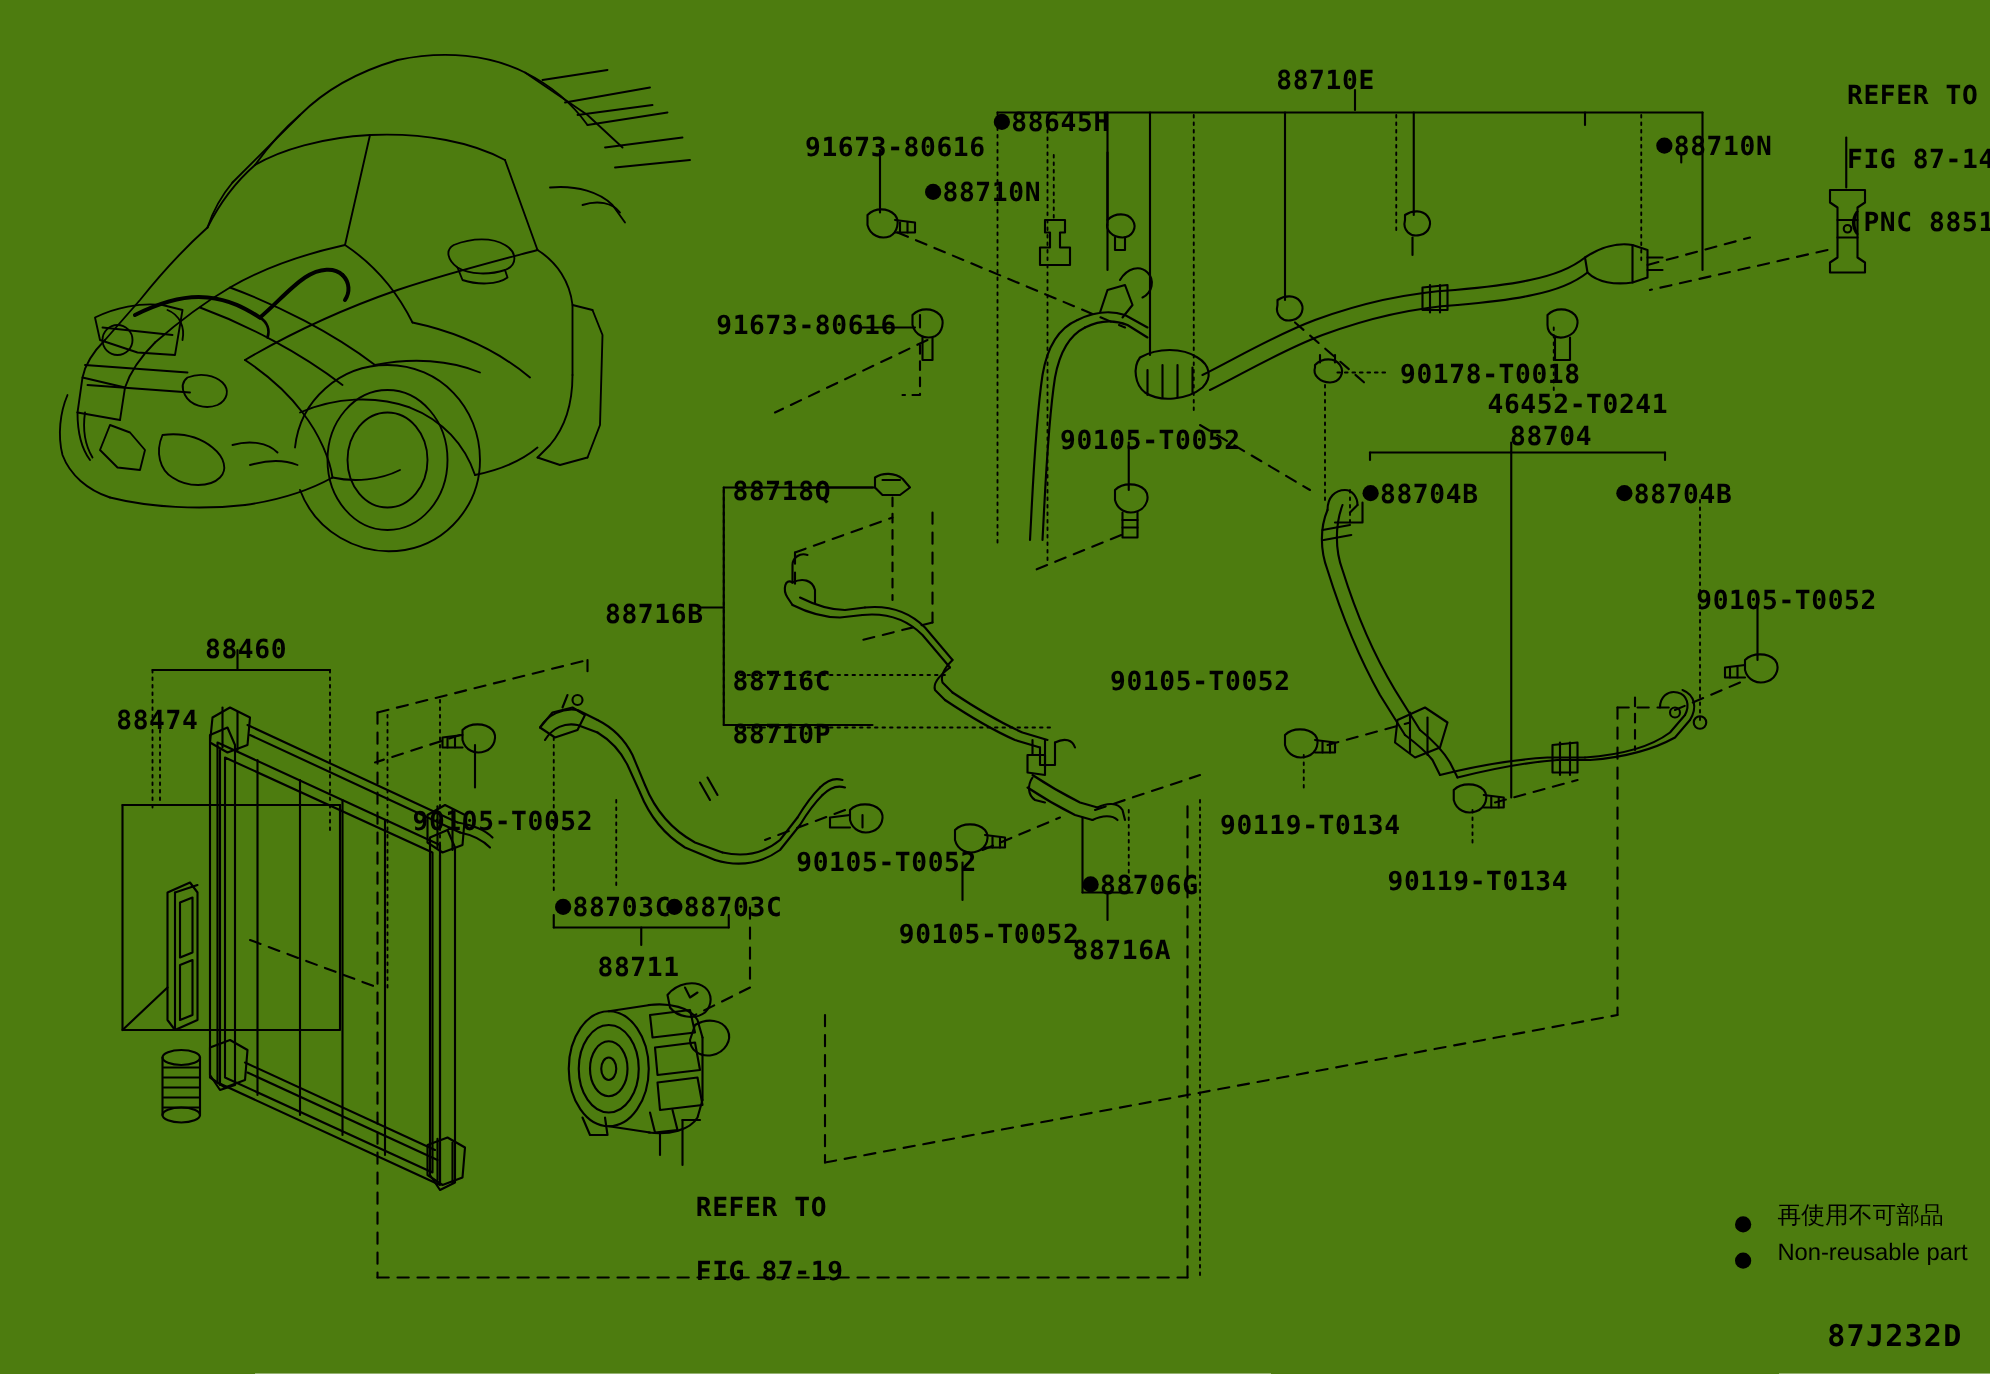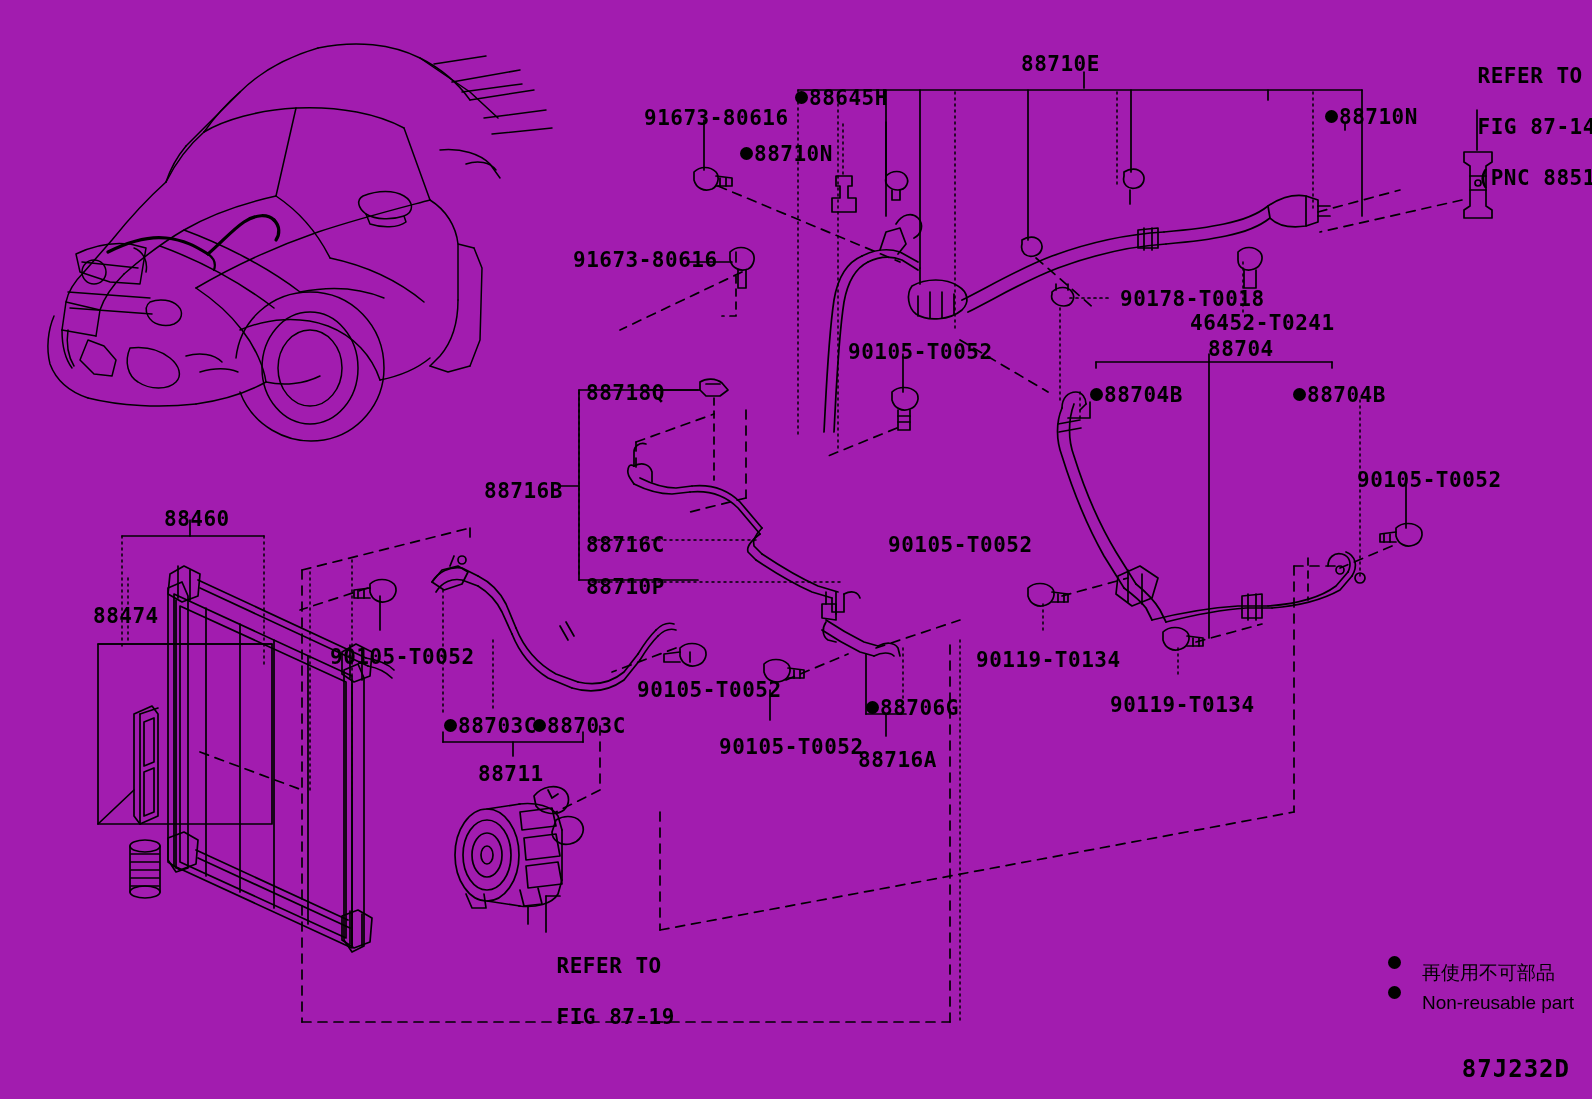--- a/index.html
+++ b/index.html
@@ -5,21 +5,21 @@
 <style>
   html,body{margin:0;padding:0;background:#ffffff;}
   body{
     font-family:"DejaVu Sans Mono","Liberation Mono",monospace;
     color:#000;
   }
   #sheet{
     position:relative;
     width:1592px;
     height:1099px;
-    background:#a21caf;
+    background:#4d7c0f;
     overflow:hidden;
   }
   
   .lbl{
     position:absolute;
     font-family:"DejaVu Sans Mono","Liberation Mono",monospace;
     font-size:21px;
     font-weight:700;
     letter-spacing:0.5px;
     line-height:1.18;
@@ -47,21 +47,21 @@
     white-space:nowrap;
   }
   #legend .jp{
     font-family:"DejaVu Sans","Liberation Sans",sans-serif;
     font-size:19px;
   }
   #legend .en{
     font-family:Liberation Sans, sans-serif;
     font-size:19px;
   }
-  #legend .row{display:flex;align-items:flex-start;gap:20px;}
+  #legend .row{display:flex;align-items:flex-end;gap:20px;}
   #figcode{
     position:absolute;
     right:22px;
     bottom:16px;
     font-size:24px;
     font-weight:700;
     letter-spacing:1px;
     margin-top:10px;
   }
   svg.art{
@@ -698,21 +698,21 @@
       <div class="lbl" style="left: 1120px; top: 287px;"><span>90178-T0018</span></div>
       <div class="lbl" style="left: 1190px; top: 311px;"><span>46452-T0241</span></div>
       <div class="lbl" style="left: 1185px; top: 337px; margin-left: 23px;"><span>88704</span></div>
       <div class="lbl" style="left: 848px; top: 340px;"><span>90105-T0052</span></div>
       <div class="lbl" style="left: 586px; top: 381px;"><span>88718Q</span></div>
       <div class="lbl" style="left: 1090px; top: 383px;"><span class="bullet"></span><span>88704B</span></div>
       <div class="lbl" style="left: 1293px; top: 383px;"><span class="bullet"></span><span>88704B</span></div>
       <div class="lbl" style="left: 1357px; top: 468px;"><span>90105-T0052</span></div>
       <div class="lbl" style="left: 484px; top: 479px; text-align: right;"><span>88716B</span></div>
       <div class="lbl" style="left: 164px; top: 507px;"><span>88460</span></div>
-      <div class="lbl" style="left: 93px; top: 564px; margin-top: 40px;"><span>88474</span></div>
+      <div class="lbl" style="left: 93px; top: 564px;"><span>88474</span></div>
       <div class="lbl" style="left: 586px; top: 533px;"><span>88716C</span></div>
       <div class="lbl" style="left: 888px; top: 533px;"><span>90105-T0052</span></div>
       <div class="lbl" style="left: 586px; top: 575px;"><span>88710P</span></div>
       <div class="lbl" style="left: 330px; top: 645px;"><span>90105-T0052</span></div>
       <div class="lbl" style="left: 637px; top: 678px;"><span>90105-T0052</span></div>
       <div class="lbl" style="left: 976px; top: 648px;"><span>90119-T0134</span></div>
       <div class="lbl" style="left: 444px; top: 714px;"><span class="bullet"></span><span>88703C</span></div>
       <div class="lbl" style="left: 533px; top: 714px;"><span class="bullet"></span><span>88703C</span></div>
       <div class="lbl" style="left: 866px; top: 696px; text-align: center;"><span class="bullet"></span><span>88706G</span></div>
       <div class="lbl" style="left: 719px; top: 735px;"><span>90105-T0052</span></div>

